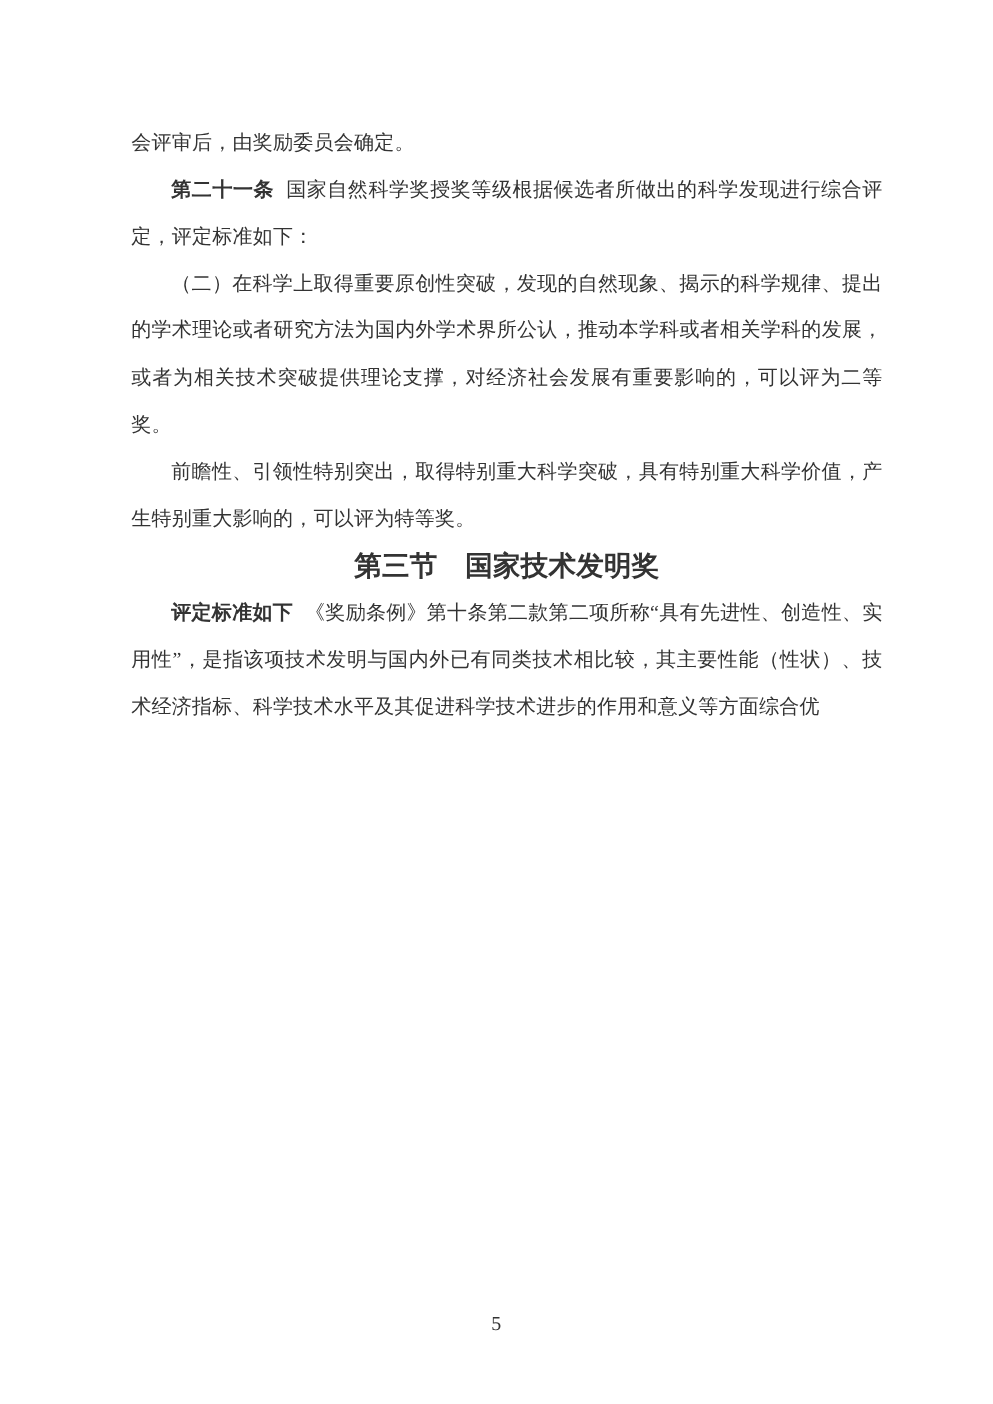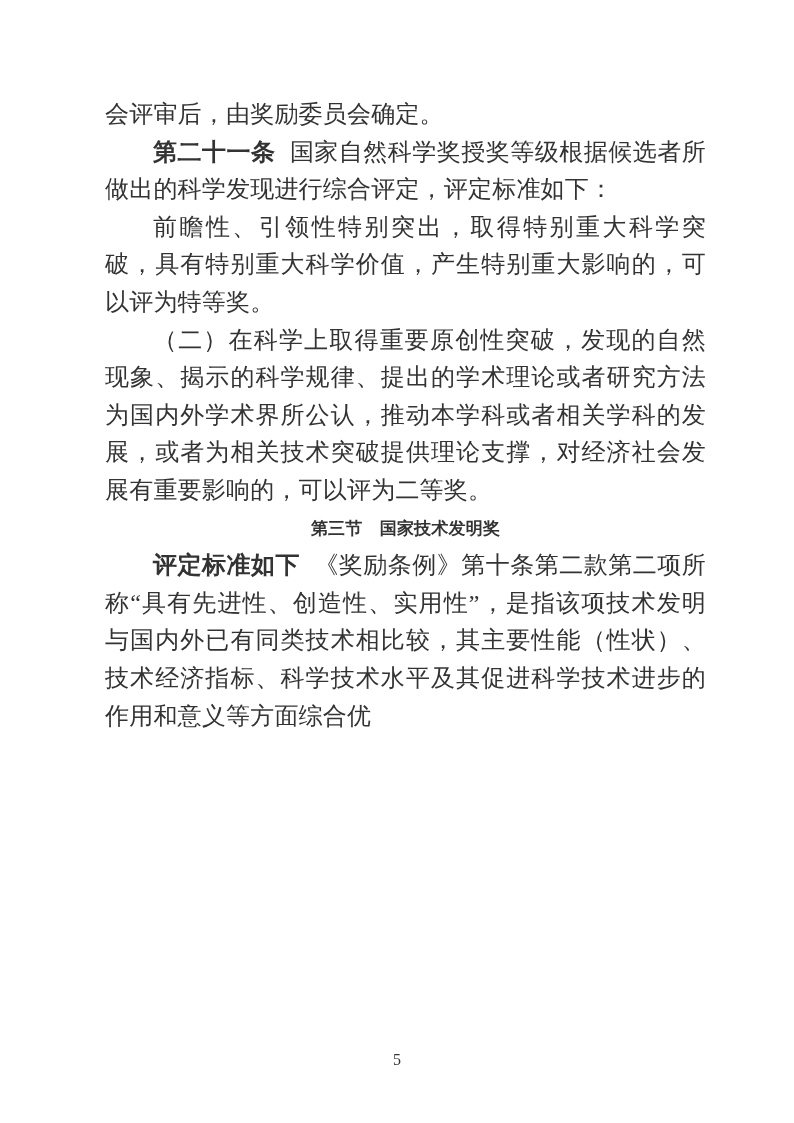--- a/index.html
+++ b/index.html
@@ -17,38 +17,38 @@
     color: #333333;
   }
   .text-block {
     position: absolute;
     left: 105px;
     top: 96px;
     width: 601px;
   }
   .para {
     margin: 0;
-    font-size: 24px;
+    font-size: 16px;
     line-height: 37.6px;
     letter-spacing: 0.2px;
     text-align: justify;
     text-justify: inter-ideograph;
     text-indent: 2em;
     word-break: break-all;
   }
   .para.no-indent {
     text-indent: 0;
   }
   .term {
     font-weight: bold;
     margin-right: 0.6em;
   }
   .heading {
     margin: 0;
-    font-size: 17px;
+    font-size: 22px;
     line-height: 37.6px;
     letter-spacing: 0.2px;
     font-weight: bold;
     text-align: center;
     text-indent: 0;
   }
   .footer {
     position: absolute;
     top: 1050px;
     left: 0;
@@ -63,23 +63,23 @@
 <body>
 
 <div class="page">
   <div class="text-block">
 
     <p class="para no-indent">会评审后，由奖励委员会确定。</p>
 
     <p class="para"><span class="term">第二十一条</span><span>国家自然科学奖授奖等级根据候选者所做出的科学发现进行综合评定，评定标准如下：</span></p>
 
 
+    <p class="para">（二）在科学上取得重要原创性突破，发现的自然现象、揭示的科学规律、提出的学术理论或者研究方法为国内外学术界所公认，推动本学科或者相关学科的发展，或者为相关技术突破提供理论支撑，对经济社会发展有重要影响的，可以评为二等奖。</p>
+
     <p class="para">前瞻性、引领性特别突出，取得特别重大科学突破，具有特别重大科学价值，产生特别重大影响的，可以评为特等奖。</p>
-
-    <p class="para">（二）在科学上取得重要原创性突破，发现的自然现象、揭示的科学规律、提出的学术理论或者研究方法为国内外学术界所公认，推动本学科或者相关学科的发展，或者为相关技术突破提供理论支撑，对经济社会发展有重要影响的，可以评为二等奖。</p>
 
     <h2 class="heading">第三节　国家技术发明奖</h2>
 
 
     <p class="para"><span class="term">评定标准如下</span><span>《奖励条例》第十条第二款第二项所称“具有先进性、创造性、实用性”，是指该项技术发明与国内外已有同类技术相比较，其主要性能（性状）、技术经济指标、科学技术水平及其促进科学技术进步的作用和意义等方面综合优</span></p>
 
   </div>
 
   <div class="footer">
     <span>5</span>

